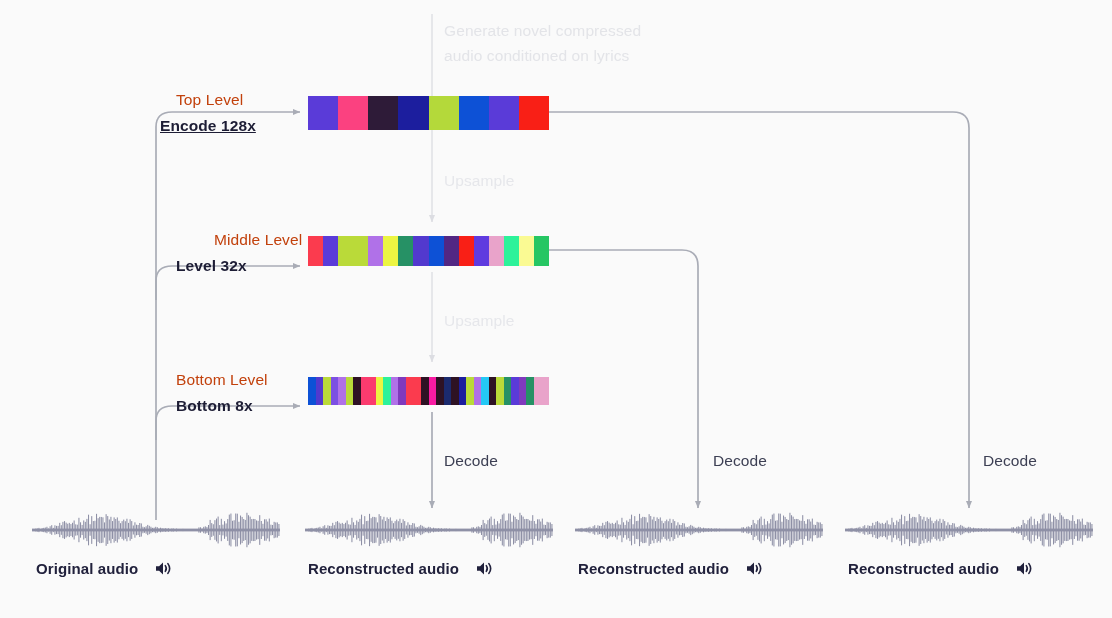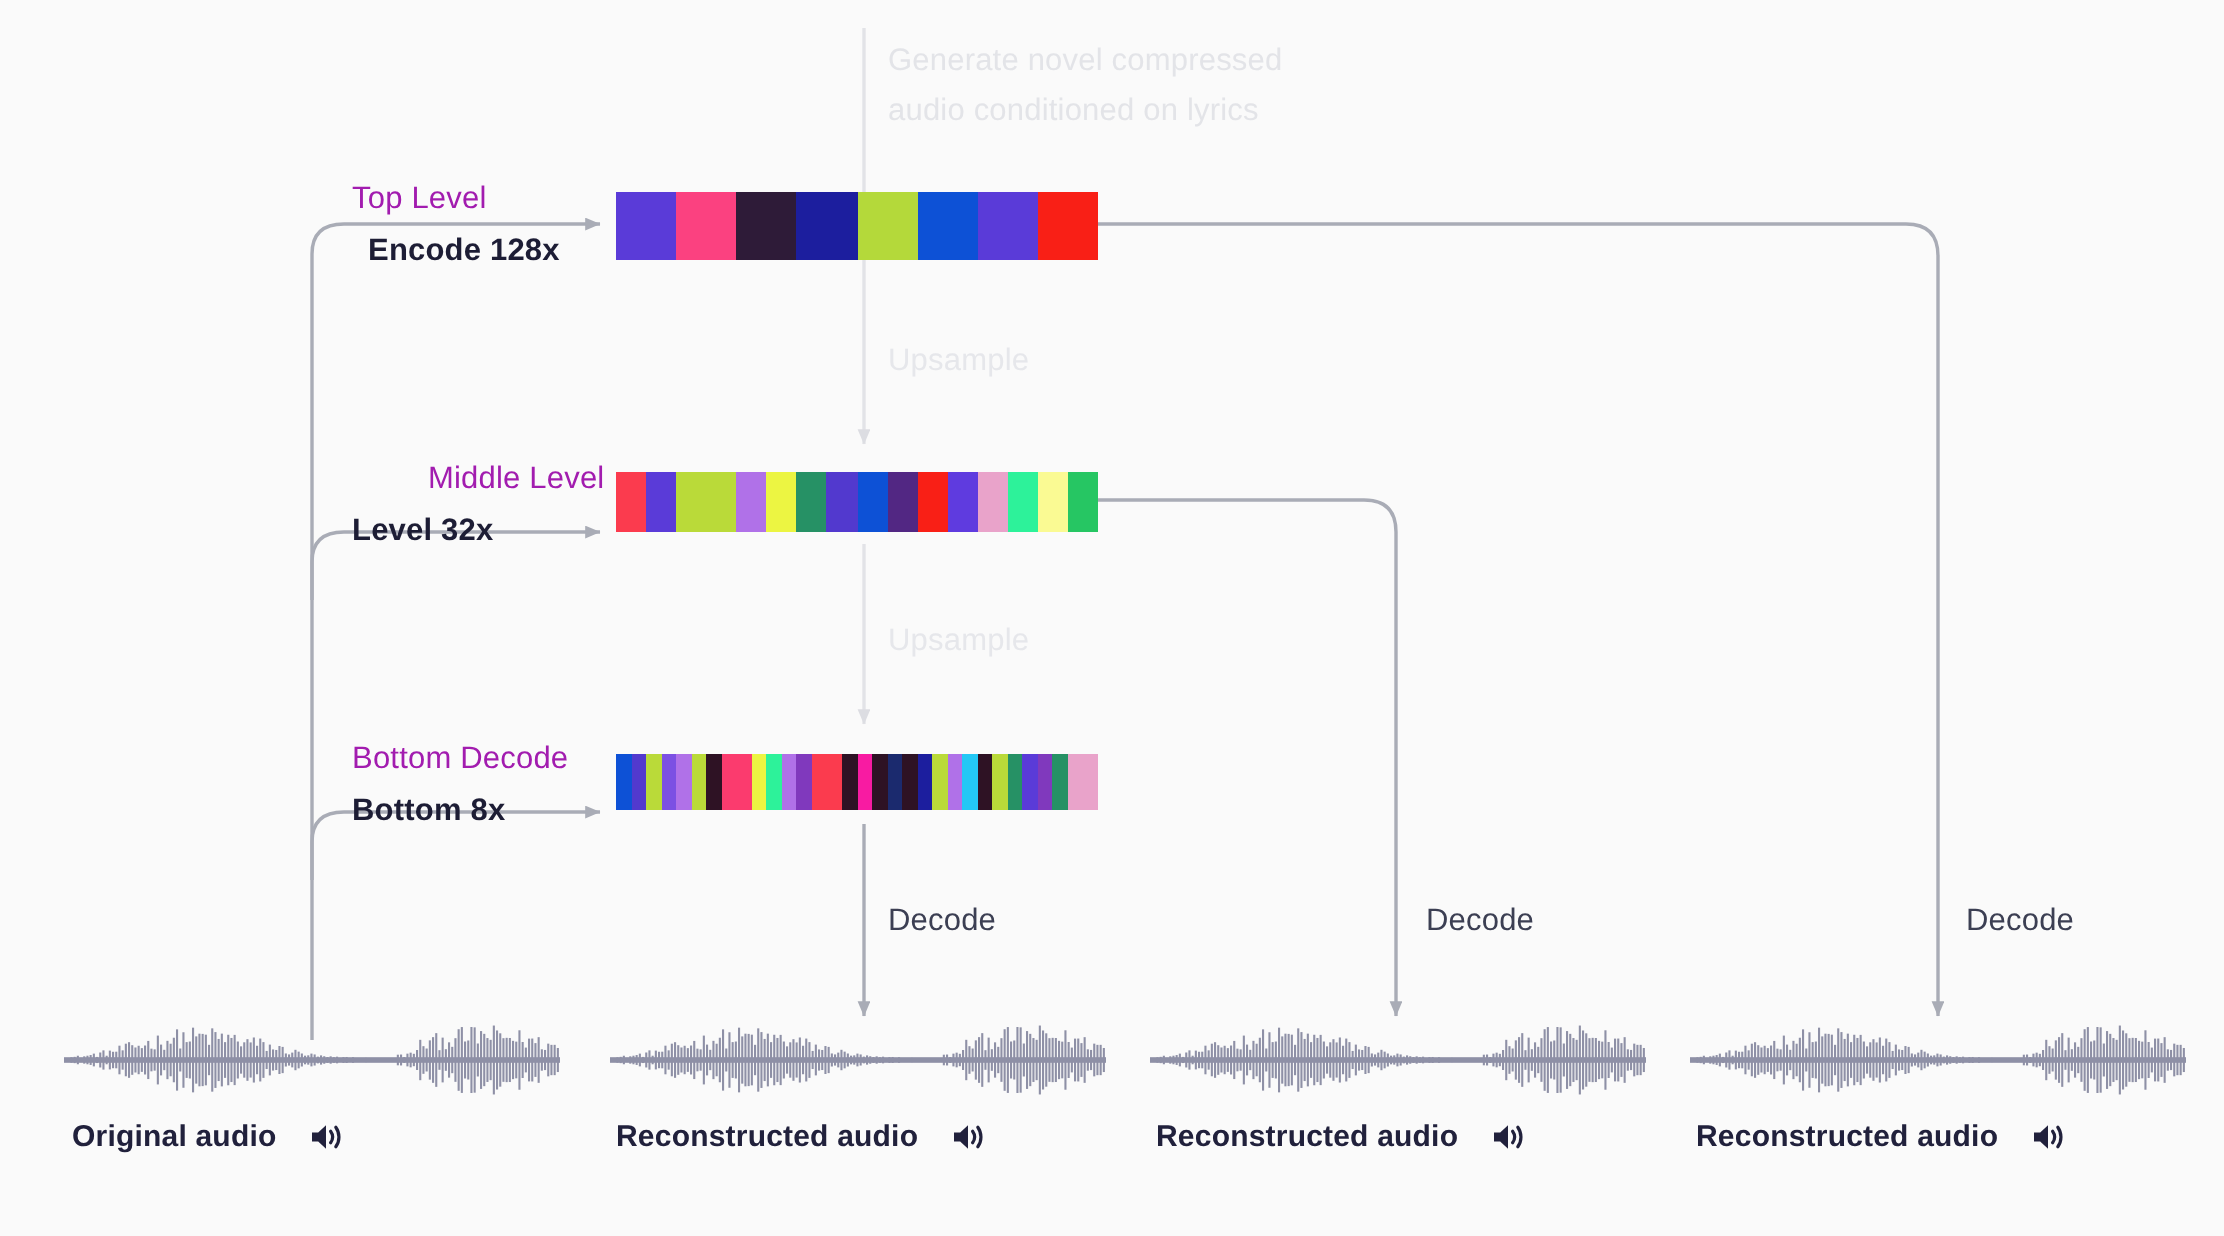--- a/index.html
+++ b/index.html
@@ -34,21 +34,21 @@
     width: 260px;
     font-size: 15.5px;
     line-height: 25px;
     color: #e3e4e8;
     letter-spacing: .1px;
     white-space: pre-line;
   }
   .level-name {
     position: absolute;
     font-size: 15.5px;
-    color: #a21caf;
+    color: #c2410c;
     letter-spacing: .1px;
     white-space: nowrap;
   }
   .encode-label {
     position: absolute;
     font-size: 15.5px;
     font-weight: bold;
     color: #1d1d35;
     letter-spacing: .1px;
     white-space: nowrap;
@@ -133,21 +133,21 @@
 
     <g fill="none" stroke="#a9acb6" stroke-width="1.7">
       <path d="M549,112 L953,112 Q969,112 969,128 L969,508" marker-end="url(#ah)"></path>
     </g>
   </svg>
 
   <div class="gen-note">Generate novel compressed
 audio conditioned on lyrics</div>
 
   <div class="level-name" style="left:176px; top:91px;">Top Level</div>
-  <div class="encode-label" style="left:184px; top:117px;">Encode 128x</div>
+  <div class="encode-label" style="left:160px; top:117px;text-decoration:underline;">Encode 128x</div>
   <div class="codebar" id="bar-top" style="left:308px; top:96px; width:241px; height:34px;">
       <i style="background: rgb(90, 59, 216);"></i>
       <i style="background: rgb(251, 65, 128);"></i>
       <i style="background: rgb(46, 27, 56);"></i>
       <i style="background: rgb(28, 30, 158);"></i>
       <i style="background: rgb(180, 217, 58);"></i>
       <i style="background: rgb(13, 81, 214);"></i>
       <i style="background: rgb(90, 59, 216);"></i>
       <i style="background: rgb(249, 31, 22);"></i>
     </div>
@@ -170,21 +170,21 @@
       <i style="background: rgb(249, 31, 22);"></i>
       <i style="background: rgb(95, 59, 223);"></i>
       <i style="background: rgb(233, 163, 202);"></i>
       <i style="background: rgb(45, 242, 154);"></i>
       <i style="background: rgb(250, 250, 147);"></i>
       <i style="background: rgb(38, 198, 99);"></i>
     </div>
 
   <div class="upsample-label" style="left:444px; top:312px;">Upsample</div>
 
-  <div class="level-name" style="left:176px; top:371px;">Bottom Decode</div>
+  <div class="level-name" style="left:176px; top:371px;">Bottom Level</div>
   <div class="encode-label" style="left:176px; top:397px;">Bottom 8x</div>
   <div class="codebar" id="bar-bot" style="left:308px; top:377px; width:241px; height:28px;">
       <i style="background: rgb(13, 81, 214);"></i>
       <i style="background: rgb(82, 57, 206);"></i>
       <i style="background: rgb(186, 218, 57);"></i>
       <i style="background: rgb(124, 80, 227);"></i>
       <i style="background: rgb(176, 113, 232);"></i>
       <i style="background: rgb(186, 218, 57);"></i>
       <i style="background: rgb(46, 18, 36);"></i>
       <i style="background: rgb(251, 59, 110);"></i>

